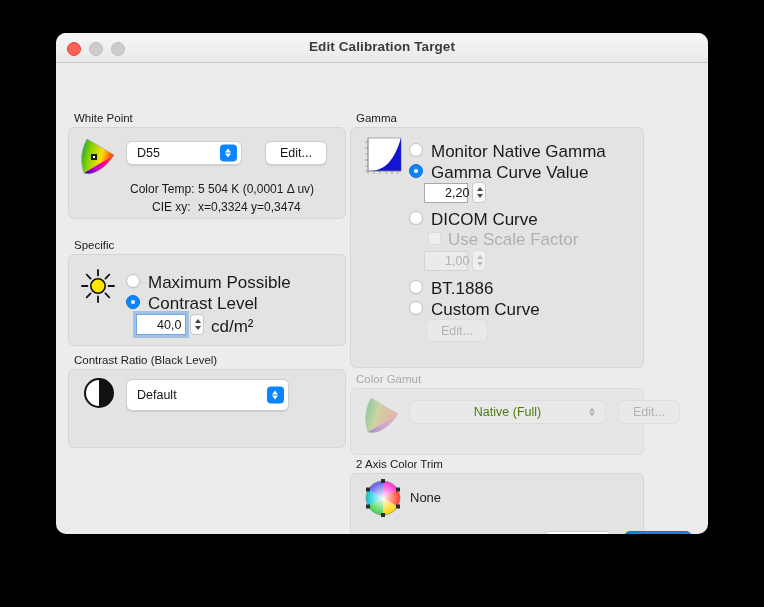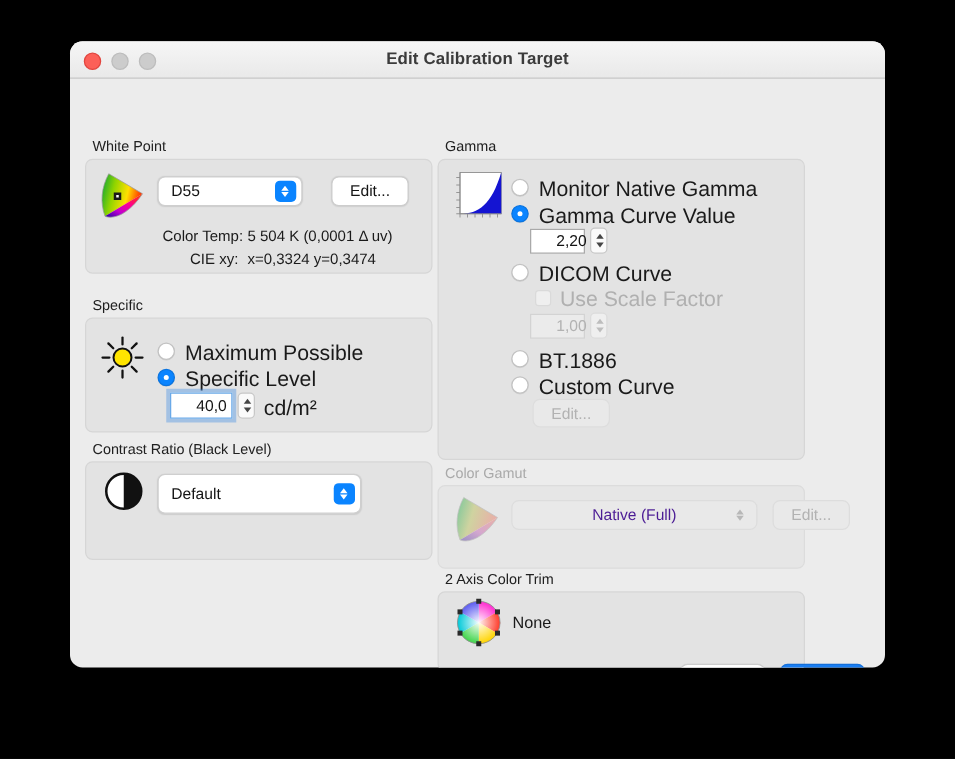--- a/index.html
+++ b/index.html
@@ -172,21 +172,21 @@
   .popup .arrows::after {
     bottom: 4px;
     border-top: 4px solid #ffffff;
   }
 
   .popup.dim {
     background: #e9e9e9;
     border-color: #dddddd;
     box-shadow: none;
   }
-  .popup.dim .pval { color: #4c1d95; }
+  .popup.dim .pval { color: #4d7c0f; }
   .popup.dim .arrows { background: transparent; }
   .popup.dim .arrows::before { border-bottom-color: #b8b8b8; }
   .popup.dim .arrows::after { border-top-color: #b8b8b8; }
 
   
   .btn {
     position: absolute;
     background: #ffffff;
     border: 1px solid #cdcdcd;
     border-radius: 6px;
@@ -332,21 +332,21 @@
           <line x1="6.7" y1="29.3" x2="10.6" y2="25.4"></line>
           <line x1="25.4" y1="10.6" x2="29.3" y2="6.7"></line>
         </g>
         <circle cx="18" cy="18" r="7.2" fill="#ffe500" stroke="#111111" stroke-width="1.6"></circle>
       </svg>
 
       <div class="radio" style="left:70px; top:211px;"></div>
       <div class="lbl" style="left:92px; top:210px;">Maximum Possible</div>
 
       <div class="radio on" style="left:70px; top:232px;"></div>
-      <div class="lbl" style="left:92px; top:231px;">Specific Level</div>
+      <div class="lbl" style="left:92px; top:231px;">Contrast Level</div>
 
       <div class="numfield focused" style="left:80px; top:251px; width:50px; height:21px;">40,0</div>
       <div class="stepper" style="left:134px; top:251px; height:21px;"></div>
       <div class="lbl" style="left:155px; top:254px;">cd/m²</div>
 
       <div class="grp-label" style="left:18px; top:291px;">Contrast Ratio (Black Level)</div>
       <div class="grp-box" style="left:12px; top:306px; width:276px; height:77px;"></div>
 
       <svg class="icon" style="left:26px; top:313px;" width="34" height="34" viewBox="0 0 34 34">
         <circle cx="17" cy="17" r="14" fill="#ffffff" stroke="#111111" stroke-width="2"></circle>

